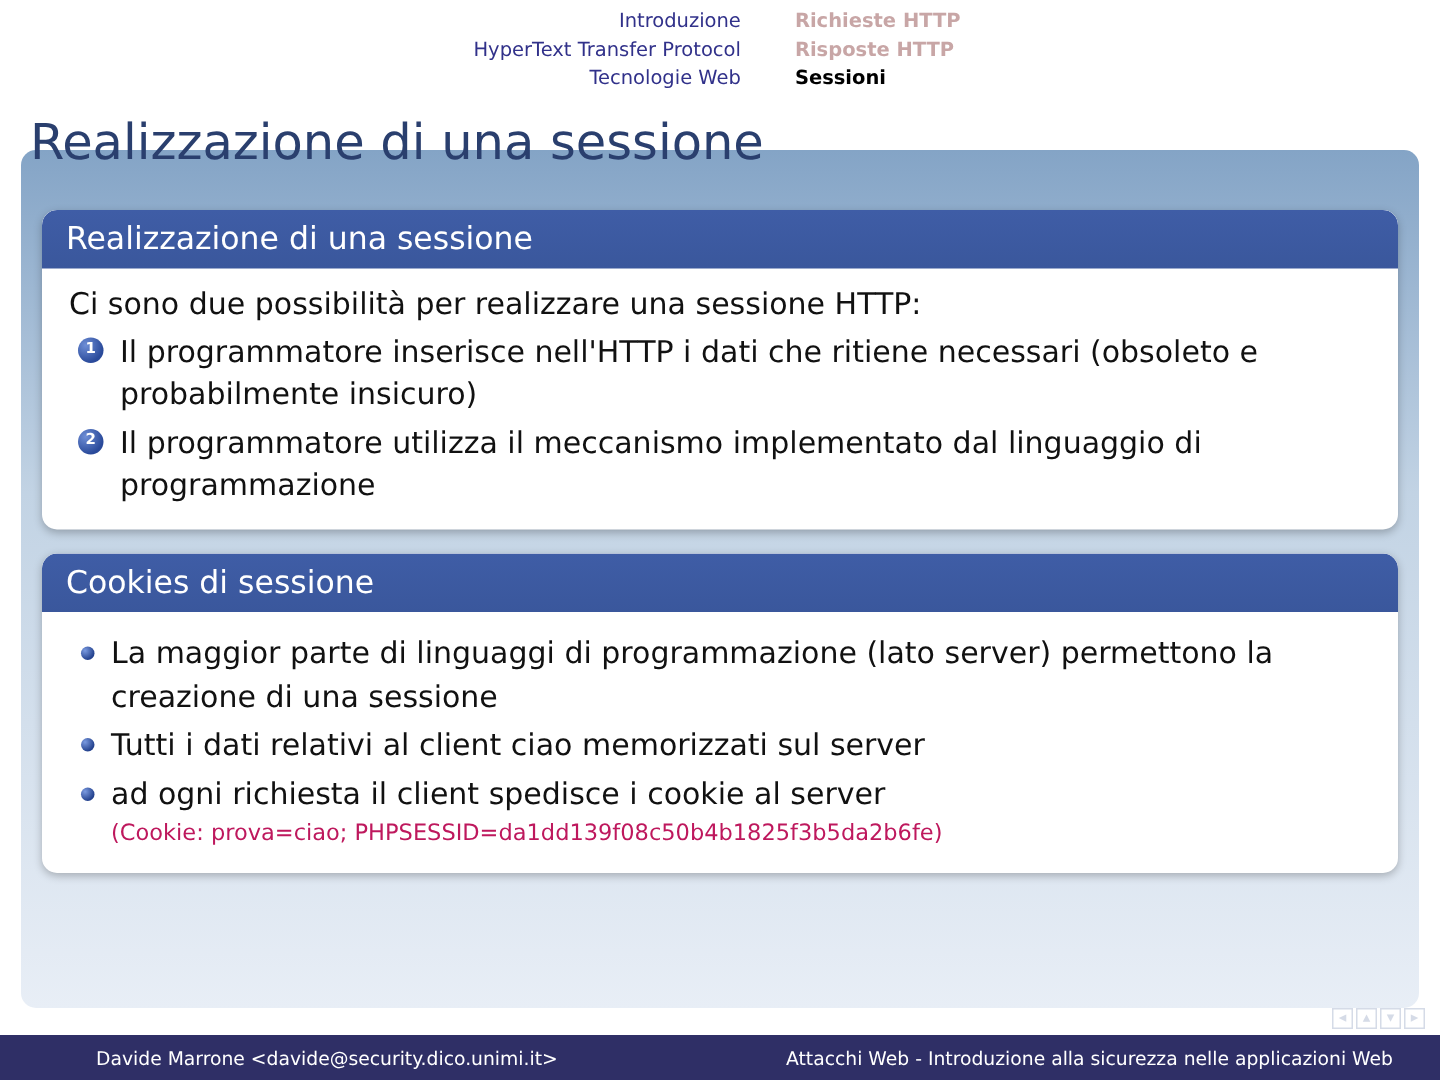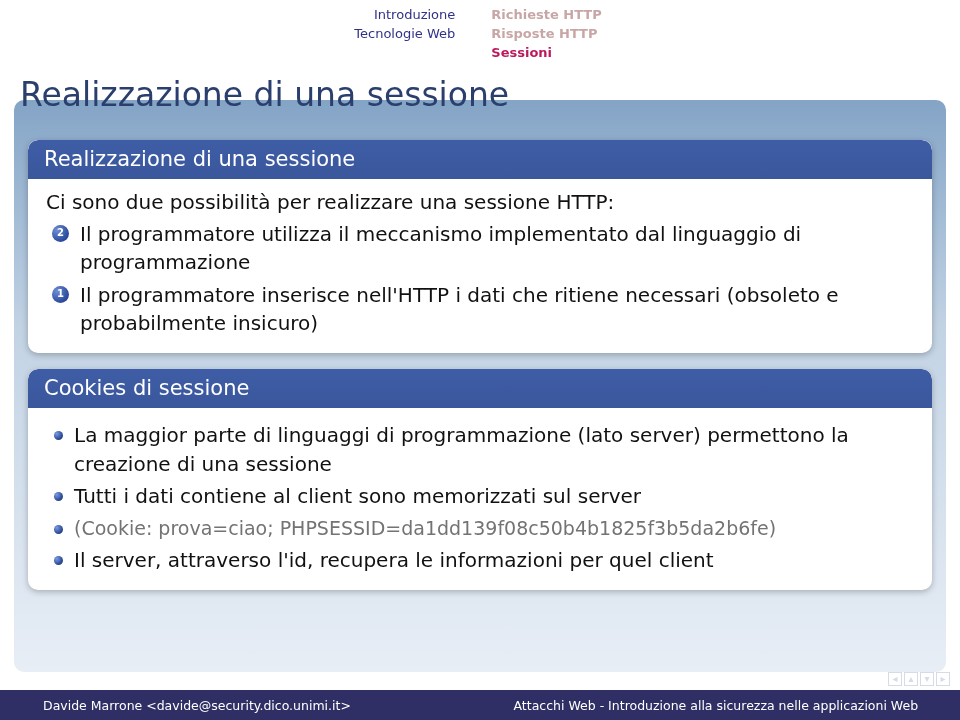--- a/index.html
+++ b/index.html
@@ -7,21 +7,21 @@
     width:960px; height:720px;
     font-family:"Segoe UI","DejaVu Sans","Helvetica Neue",Arial,sans-serif;
     background:#fff; color:#222; position:relative; overflow:hidden;
   }
   .header {
     display:flex; justify-content:center; padding:6px 4px 4px 0;
     font-size:13px; line-height:1.45;
   }
   .hleft { text-align:right; padding-right:18px; color:#31318a; }
   .hright { text-align:left; padding-left:18px;font-weight:bold; }
-  .hright .active { color:#be185d; }
+  .hright .active { color:#000000; }
   .hright .inactive { color:#c8a6a6; }
   .bgshade {
     position:absolute; left:14px; right:14px; top:100px; bottom:48px;
     background:linear-gradient(180deg,#84a4c6 0%,#c2d3e4 40%,#e8eef6 100%);
     border-radius:10px; z-index:0;
   }
   .slide-title {
     position:relative; z-index:1;
     font-size:33px; color:#2a3f6e; font-weight:400;
     padding:8px 20px 26px 20px;
@@ -52,80 +52,81 @@
     color:#fff; font-size:10px; font-weight:600;
     display:flex; align-items:center; justify-content:center;
   }
   ul.bul { list-style:none; padding-left:6px; }
   ul.bul > li { position:relative; padding-left:22px; margin:4px 0; }
   ul.bul > li::before {
     content:""; position:absolute; left:2px; top:10px;
     width:9px; height:9px; border-radius:50%;
     background:radial-gradient(circle at 30% 30%,#7a9ae0 0%,#24428e 70%);
   }
-  .sub { font-size:19px; color:#737373; padding-left:0; margin-top:2px; }
+  .sub { font-size:15px; color:#be185d; padding-left:0; margin-top:2px; }
   .footer {
     position:absolute; left:0; right:0; bottom:0; height:30px;
     background:#2f2f66; color:#fff; font-size:12.5px;
     display:flex; align-items:center;
   }
-  .footer .fl { flex:1; padding-left:43px; }
+  .footer .fl { flex:1; padding-left:64px; }
   .footer .fr { flex:1; text-align:left; padding-left:24px; }
   .nav-icons {
     position:absolute; right:10px; bottom:34px; z-index:2;
     display:flex; gap:2px; opacity:0.35;
   }
   .nav-icons span {
     width:14px; height:14px; border:1px solid #8899bb;
     display:inline-block; font-size:10px; text-align:center;
     line-height:12px; color:#8899bb; background:#fff;
   }
 </style>
 </head>
 <body>
 
 <div class="header">
   <div class="hleft">
     <div>Introduzione</div>
+    <div>HyperText Transfer Protocol</div>
     <div>Tecnologie Web</div>
   </div>
   <div class="hright">
     <div class="inactive">Richieste HTTP</div>
     <div class="inactive">Risposte HTTP</div>
     <div class="active">Sessioni</div>
   </div>
 </div>
 
 <div class="slide-title">Realizzazione di una sessione</div>
 
 <div class="bgshade"></div>
 
 <div class="content">
 
   <div class="block">
     <div class="block-title">Realizzazione di una sessione</div>
     <div class="block-body">
       <div>Ci sono due possibilità per realizzare una sessione HTTP:</div>
       <ol class="enum">
+        <li data-num="1">Il programmatore inserisce nell'HTTP i dati che ritiene necessari (obsoleto e probabilmente insicuro)</li>
         <li data-num="2">Il programmatore utilizza il meccanismo implementato dal linguaggio di programmazione</li>
-        <li data-num="1">Il programmatore inserisce nell'HTTP i dati che ritiene necessari (obsoleto e probabilmente insicuro)</li>
       </ol>
     </div>
   </div>
 
   <div class="block">
     <div class="block-title">Cookies di sessione</div>
     <div class="block-body">
       <ul class="bul">
         <li>La maggior parte di linguaggi di programmazione (lato server) permettono la creazione di una sessione</li>
-        <li>Tutti i dati contiene al client sono memorizzati sul server</li>
+        <li>Tutti i dati relativi al client ciao memorizzati sul server</li>
         <li>
+          <span>ad ogni richiesta il client spedisce i cookie al server</span>
           <div class="sub">(Cookie: prova=ciao; PHPSESSID=da1dd139f08c50b4b1825f3b5da2b6fe)</div>
         </li>
-        <li>Il server, attraverso l'id, recupera le informazioni per quel client</li>
       </ul>
     </div>
   </div>
 
 </div>
 
 <div class="nav-icons">
   <span>◂</span>
   <span>▴</span>
   <span>▾</span>

